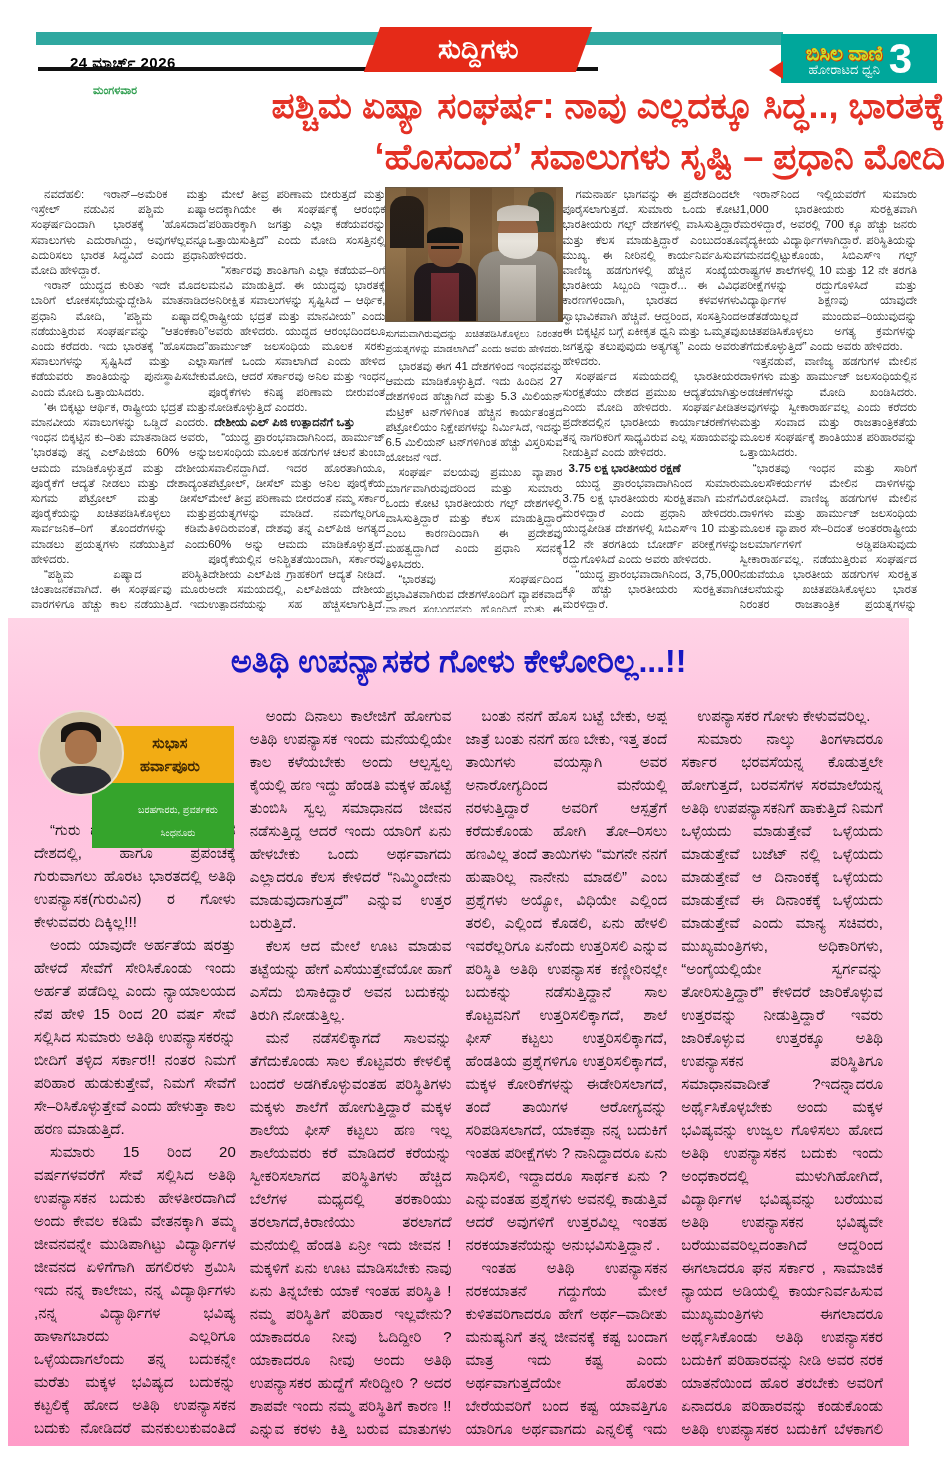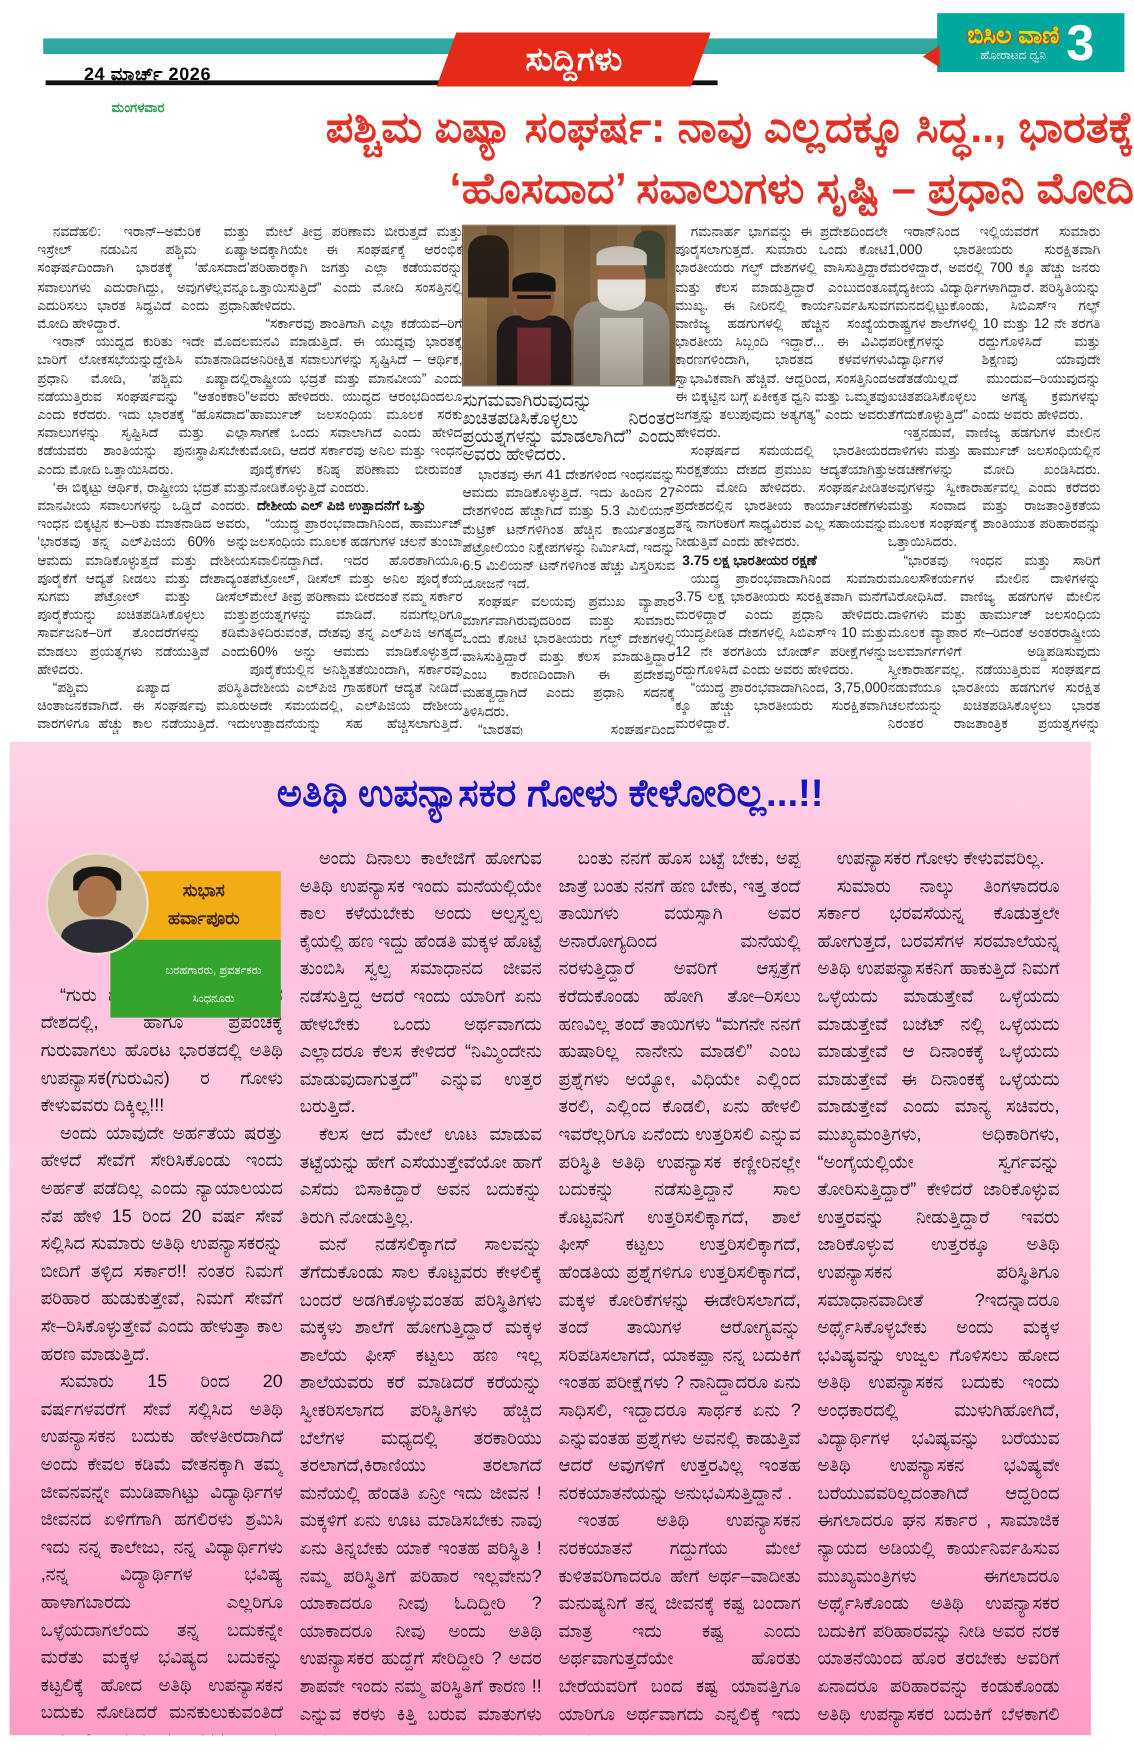--- a/index.html
+++ b/index.html
@@ -12,30 +12,30 @@
   .weekday { position:absolute; left:93px; top:44px; font-size:11px; font-weight:bold; color:#2f9e4f;margin-top:40px; }
   .date { position:absolute; left:70px; top:54px; font-size:15px; font-weight:bold; color:#000000; letter-spacing:0.5px; }
   .blackline { position:absolute; left:38px; top:67px; width:560px; height:4px; background:#111; }
   .section-banner {
     position:absolute; left:372px; top:27px; width:212px; height:45px;
     background:#e52a18; transform:skewX(-20deg);
     display:flex; align-items:center; justify-content:center;
   }
   .section-banner span { transform:skewX(20deg); color:#fff; font-size:27px; font-weight:bold; }
   .masthead {
-    position:absolute; left:781px; top:11px; width:156px; height:49px; background:#00a79b;
+    position:absolute; left:781px; top:34px; width:156px; height:49px; background:#00a79b;
     display:flex; align-items:center; justify-content:center; gap:6px;
   }
   .mh-flag {
     position:absolute; left:-12px; bottom:4px; width:0; height:0;
     border-top:9px solid transparent; border-bottom:9px solid transparent; border-right:14px solid #e52a18;
   }
   .mh-left { text-align:center; }
   .mh-title { font-size:20px; font-weight:800; color:#cde02a; text-shadow:1px 1px 0 #d43c00, -1px 0 0 #d43c00; line-height:22px; }
-  .mh-tag { font-size:10px; color:#ffffff; line-height:11px; }
+  .mh-tag { font-size:13px; color:#ffffff; line-height:11px; }
   .mh-page { font-size:42px; font-weight:bold; color:#ffffff; line-height:42px; }
   
   .headline1 { position:absolute; top:80px; left:0; width:945px; text-align:right; color:#e43125; font-weight:800; }
   .headline1 .hl { font-size:36px; line-height:51px; }
   .a1body {
     position:absolute; top:187px; left:31px; width:886px; height:425px;
     display:flex; gap:0; overflow:hidden;
   }
   .a1col { flex:1; font-size:11.5px; line-height:15.2px; text-align:justify; overflow:hidden; }
   .a1col p { margin:0; text-indent:13px; }
@@ -50,21 +50,21 @@
   .fig-left .vest { position:absolute; bottom:0; left:17px; width:28px; height:48px; background:#7c2f38; }
   .fig-left .head { position:absolute; top:6px; left:14px; width:34px; height:36px; background:#8a5a3c; border-radius:45%; }
   .fig-left .hair { position:absolute; top:2px; left:13px; width:36px; height:16px; background:#141414; border-radius:50% 50% 0 0; }
   .fig-left .glasses { position:absolute; top:21px; left:17px; width:28px; height:6px; border-top:3px solid #111; }
   .fig-modi { position:absolute; right:6px; bottom:0; width:80px; height:120px; }
   .fig-modi .body { position:absolute; bottom:0; width:80px; height:70px; background:#9a958c; border-radius:20px 20px 0 0; }
   .fig-modi .kurta { position:absolute; bottom:0; left:22px; width:36px; height:56px; background:#d9d4cb; }
   .fig-modi .head { position:absolute; top:10px; left:20px; width:40px; height:44px; background:#9c6b4a; border-radius:45%; }
   .fig-modi .beard { position:absolute; top:32px; left:20px; width:40px; height:26px; background:#e8e4dc; border-radius:0 0 50% 50%; }
   .fig-modi .hairw { position:absolute; top:4px; left:19px; width:42px; height:16px; background:#dedad2; border-radius:50% 50% 0 0; }
-  .caption { font-size:15px; line-height:15px; text-align:justify; margin:4px 0 3px; }
+  .caption { font-size:10px; line-height:15px; text-align:justify; margin:4px 0 3px; }
   
   .a2 {
     position:absolute; top:618px; left:8px; width:901px; height:828px; overflow:hidden;
     background:linear-gradient(180deg,#ffd4e6 0%,#ffc0de 16%,#ffcbe2 42%,#ffb2d4 72%,#ff9cc8 100%);
   }
   .a2head { margin:14px 10px 0; text-align:center; font-size:32px; font-weight:800; color:#1717c2; line-height:58px; }
   .a2cols { display:flex; gap:14px; padding:14px 26px 0; }
   .a2col { flex:1; font-size:15px; line-height:23px; text-align:justify; color:#101010; overflow:hidden; }
   .a2col p { margin:0; text-indent:16px; }
   .byline { position:relative; height:92px; margin:6px 0 16px; }

